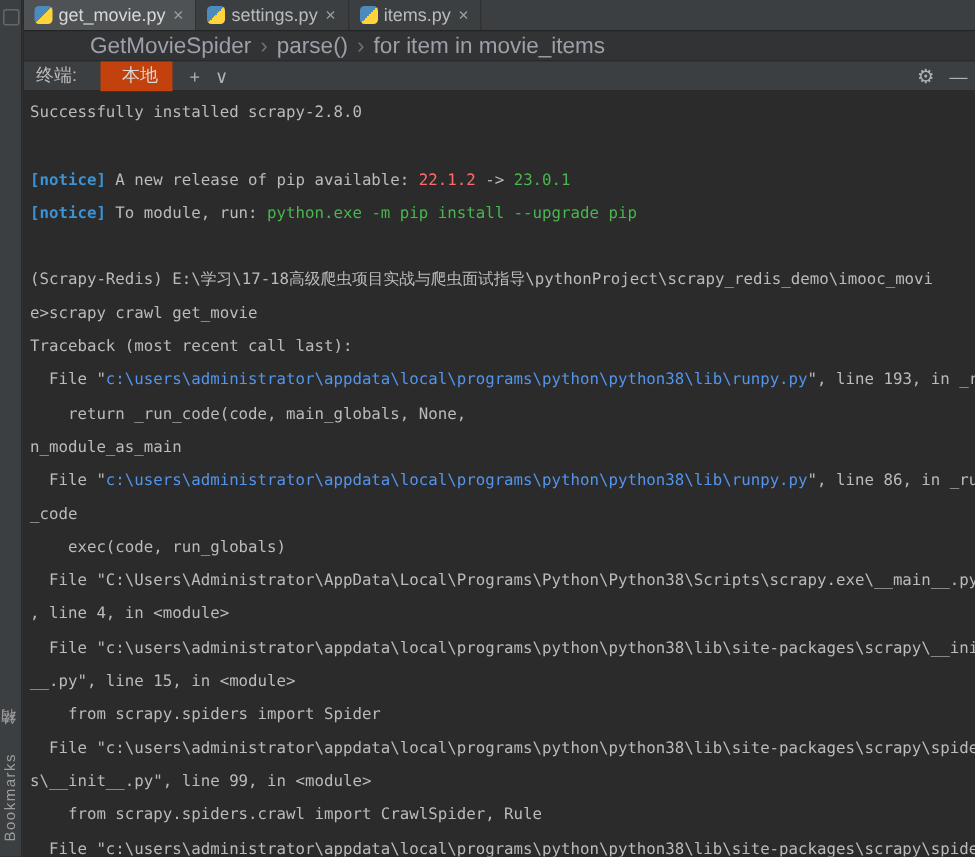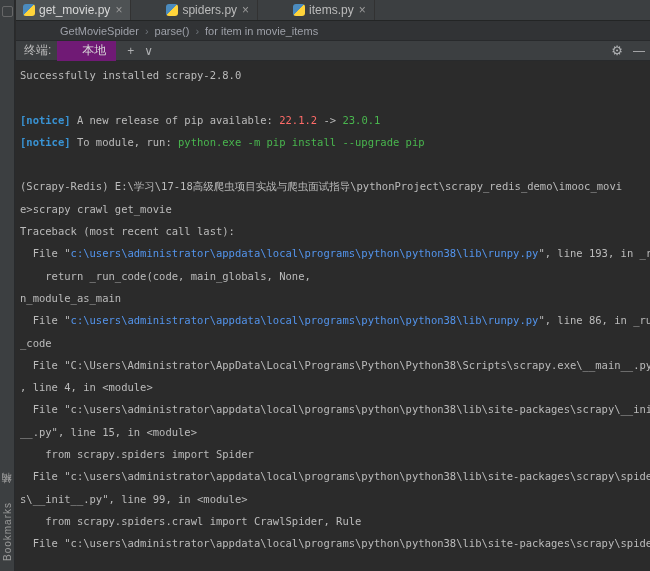--- a/index.html
+++ b/index.html
@@ -15,43 +15,43 @@
   .strip-spacer { flex:1; }
   .strip-label { writing-mode:vertical-lr; transform:rotate(180deg);
                  color:#9b9b9b; font-size:10px; letter-spacing:1px;
                  margin-bottom:10px; cursor:pointer; white-space:nowrap; }
 
   .main { position:absolute; left:16px; top:0; right:0; bottom:0;
           display:flex; flex-direction:column; }
 
   
   .tab-bar { height:21px; background:#3c3f41; border-bottom:1px solid #232525;
-             display:flex; align-items:stretch; flex:0 0 auto;gap:28px; }
+             display:flex; align-items:stretch; flex:0 0 auto; }
   .ed-tab { display:flex; align-items:center; gap:4px; padding:0 7px;
             font-size:12px; color:#bbbbbb; cursor:pointer;
             border-right:1px solid #323232; }
   .ed-tab.active { background:#4e5254; color:#d8d8d8; }
   .py-icon { width:12px; height:12px; border-radius:3px; flex:0 0 auto;
              background:linear-gradient(135deg,#4b8bbe 50%,#ffd43b 50%); }
   .tab-close { color:#9b9b9b; font-size:12px; line-height:1; padding:0 1px;
                cursor:pointer; }
 
   
   .crumb-bar { height:20px; background:#313335; border-bottom:1px solid #282a2c;
                display:flex; align-items:center; padding-left:42px;
-               font-size:11px; color:#9da0a8; flex:0 0 auto; }
+               font-size:15px; color:#9da0a8; flex:0 0 auto; }
   .crumb { cursor:pointer; padding:0 2px; }
   .crumb-sep { color:#6e7379; padding:0 4px; }
 
   
   .term-bar { height:20px; background:#3c3f41; border-bottom:1px solid #282a2c;
               display:flex; align-items:center; font-size:12px; color:#bbbbbb;
               flex:0 0 auto; }
-  .term-label { padding:0 6px 0 8px; color:#bbbbbb; }
-  .term-tab { padding:1px 10px 2px 25px; background:#701a75; color:#d8d8d8;
+  .term-label { padding:0 16px 0 8px; color:#bbbbbb; }
+  .term-tab { padding:1px 10px 2px 14px; background:#c2410c; color:#d8d8d8;
               cursor:pointer; margin-right:6px; }
   .tb-btn { color:#afb1b3; padding:0 5px; cursor:pointer; font-size:12px; line-height:1; }
   .term-bar .grow { flex:1; }
   .gear { font-size:13px; }
 
   
   .console { flex:1; background:#2b2b2b; padding:3px 16px 0 4px; overflow:hidden;
              cursor:text; }
   .term-line { font-family:"DejaVu Sans Mono", monospace; font-size:10.5px;
                line-height:22.3px; white-space:pre; color:#bbbbbb; }
@@ -74,21 +74,21 @@
 <div class="main">
 
   <div class="tab-bar">
     <div class="ed-tab active">
       <span class="py-icon"></span>
       <span>get_movie.py</span>
       <span class="tab-close">×</span>
     </div>
     <div class="ed-tab">
       <span class="py-icon"></span>
-      <span>spiders.py</span>
+      <span>settings.py</span>
       <span class="tab-close">×</span>
     </div>
     <div class="ed-tab">
       <span class="py-icon"></span>
       <span>items.py</span>
       <span class="tab-close">×</span>
     </div>
   </div>
 
   <div class="crumb-bar">
@@ -116,20 +116,21 @@
       <div class="term-line"><span class="seg-notice">[notice]</span><span class="seg-plain"> To module, run: </span><span class="seg-green">python.exe -m pip install --upgrade pip</span></div>
       <div class="term-line">&nbsp;</div>
       <div class="term-line"><span class="seg-plain">(Scrapy-Redis) E:\学习\17-18高级爬虫项目实战与爬虫面试指导\pythonProject\scrapy_redis_demo\imooc_movi</span></div>
       <div class="term-line"><span class="seg-plain">e&gt;scrapy crawl get_movie</span></div>
       <div class="term-line"><span class="seg-plain">Traceback (most recent call last):</span></div>
       <div class="term-line"><span class="seg-plain">  File "</span><span class="seg-link">c:\users\administrator\appdata\local\programs\python\python38\lib\runpy.py</span><span class="seg-plain">", line 193, in _ru</span></div>
       <div class="term-line"><span class="seg-plain">    return _run_code(code, main_globals, None,</span></div>
       <div class="term-line"><span class="seg-plain">n_module_as_main</span></div>
       <div class="term-line"><span class="seg-plain">  File "</span><span class="seg-link">c:\users\administrator\appdata\local\programs\python\python38\lib\runpy.py</span><span class="seg-plain">", line 86, in _run</span></div>
       <div class="term-line"><span class="seg-plain">_code</span></div>
+      <div class="term-line"><span class="seg-plain">    exec(code, run_globals)</span></div>
       <div class="term-line"><span class="seg-plain">  File "C:\Users\Administrator\AppData\Local\Programs\Python\Python38\Scripts\scrapy.exe\__main__.py"</span></div>
       <div class="term-line"><span class="seg-plain">, line 4, in &lt;module&gt;</span></div>
       <div class="term-line"><span class="seg-plain">  File "c:\users\administrator\appdata\local\programs\python\python38\lib\site-packages\scrapy\__init</span></div>
       <div class="term-line"><span class="seg-plain">__.py", line 15, in &lt;module&gt;</span></div>
       <div class="term-line"><span class="seg-plain">    from scrapy.spiders import Spider</span></div>
       <div class="term-line"><span class="seg-plain">  File "c:\users\administrator\appdata\local\programs\python\python38\lib\site-packages\scrapy\spider</span></div>
       <div class="term-line"><span class="seg-plain">s\__init__.py", line 99, in &lt;module&gt;</span></div>
       <div class="term-line"><span class="seg-plain">    from scrapy.spiders.crawl import CrawlSpider, Rule</span></div>
       <div class="term-line"><span class="seg-plain">  File "c:\users\administrator\appdata\local\programs\python\python38\lib\site-packages\scrapy\spider</span></div>
     </div>

